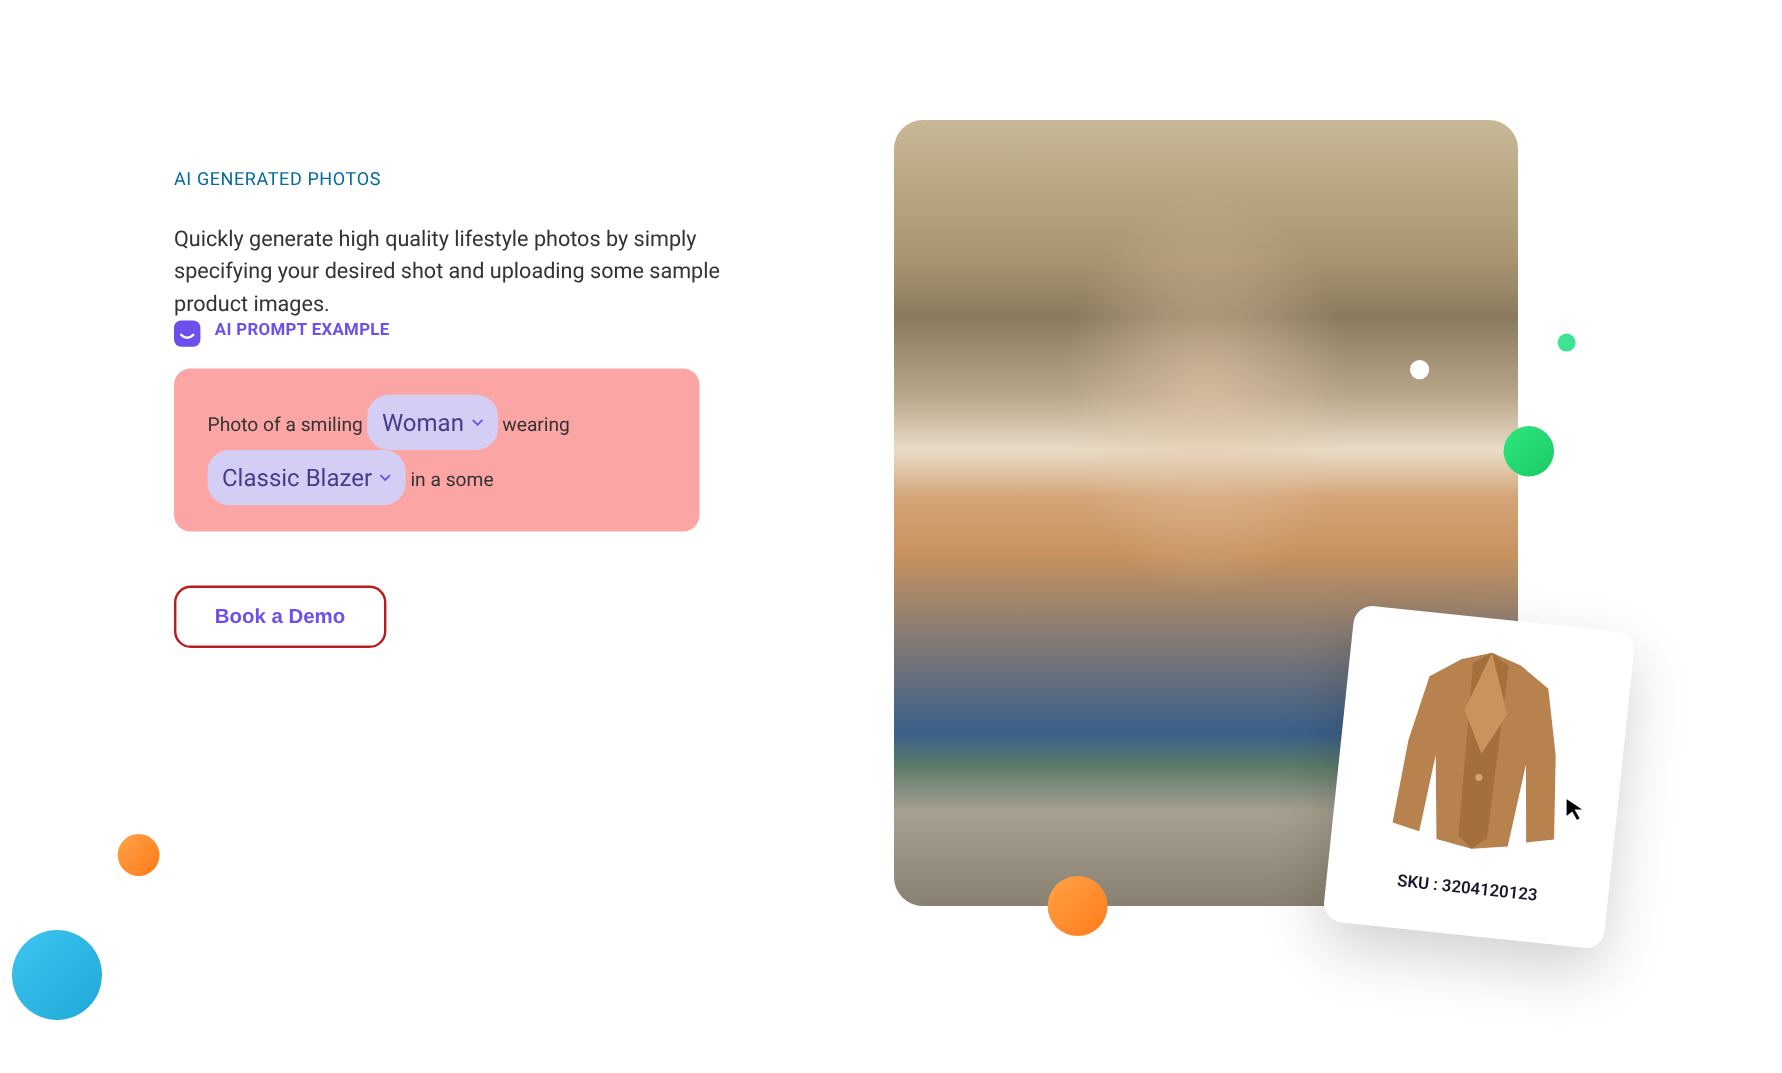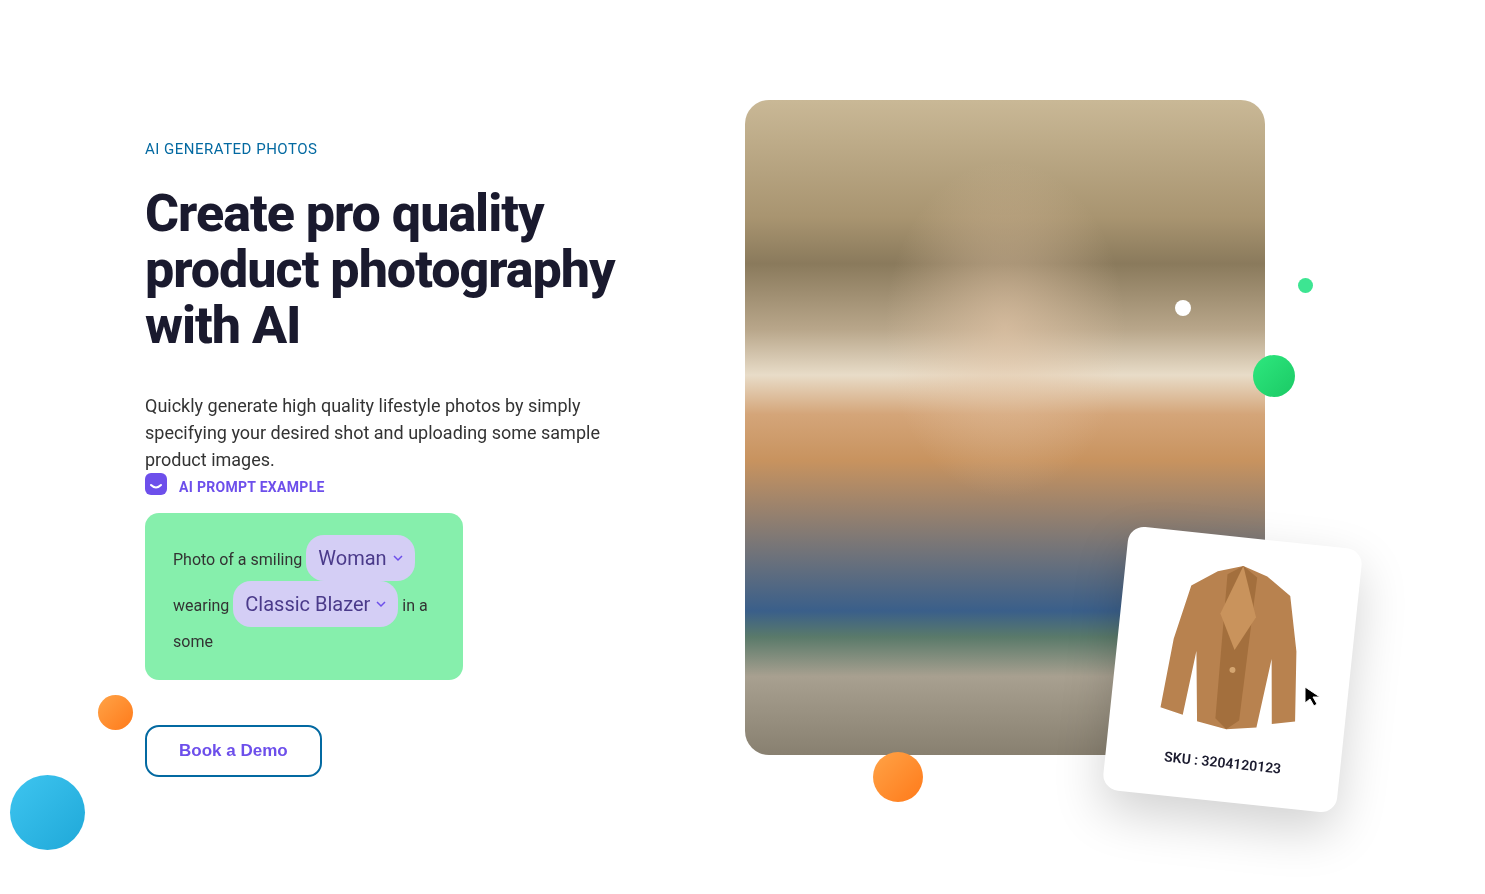--- a/index.html
+++ b/index.html
@@ -8,30 +8,30 @@
 .logo{display:flex;align-items:center;gap:12px}
 .logo-icon{width:40px;height:40px;background:#6D4FEB;border-radius:10px;display:flex;align-items:center;justify-content:center;position:relative}
 .logo-icon svg{width:24px;height:24px}
 .logo-text{font-size:26px;font-weight:700;color:#1a1a2e}
 .cta{background:#6D4FEB;color:#fff;border:none;padding:18px 42px;border-radius:14px;font-size:18px;font-weight:600;cursor:pointer}
 .main{display:flex;padding:40px 145px 0;gap:70px}
 .left{flex:0 0 530px;padding-top:40px}
 .eyebrow{color:#0369a1;font-size:15px;font-weight:400;letter-spacing:0.5px;margin-bottom:28px}
 .headline{font-size:52px;font-weight:800;color:#1a1a2e;line-height:1.08;margin-bottom:38px;letter-spacing:-1px}
 .desc{font-size:18px;color:#333;line-height:1.5;max-width:470px}
-.prompt-header{display:flex;align-items:flex-end;gap:12px;margin-bottom:18px}
+.prompt-header{display:flex;align-items:flex-start;gap:12px;margin-bottom:18px}
 .prompt-icon{width:22px;height:22px;background:#6D4FEB;border-radius:6px;display:flex;align-items:center;justify-content:center}
 .prompt-icon svg{width:14px;height:14px}
 .prompt-label{color:#6D4FEB;font-size:14px;font-weight:700;letter-spacing:0.3px}
-.prompt-box{background:#86efac;border-radius:14px;padding:22px 28px;width:318px;font-size:16px;color:#333;line-height:1.9}
+.prompt-box{background:#fca5a5;border-radius:14px;padding:22px 28px;width:438px;font-size:16px;color:#333;line-height:1.9}
 .chip{background:#D4CEF5;color:#4a3a8a;padding:4px 12px;border-radius:18px;display:inline-flex;align-items:center;gap:6px;font-size:20px;cursor:pointer}
 .chip svg{width:10px;height:10px}
 .actions{display:flex;gap:18px;margin-top:45px}
 .btn-primary{background:#6D4FEB;color:#fff;border:none;padding:16px 32px;border-radius:14px;font-size:17px;font-weight:600;cursor:pointer}
-.btn-outline{background:#fff;color:#6D4FEB;border:2px solid #0369a1;padding:14px 32px;border-radius:14px;font-size:17px;font-weight:600;cursor:pointer}
+.btn-outline{background:#fff;color:#6D4FEB;border:2px solid #b91c1c;padding:14px 32px;border-radius:14px;font-size:17px;font-weight:600;cursor:pointer}
 .right{flex:0 0 520px;position:relative}
 .hero{width:520px;height:655px;border-radius:24px;background:linear-gradient(180deg,#c9b896 0%,#a89470 18%,#8a7a5c 25%,#b8a68a 35%,#e8dcc8 42%,#d4a579 48%,#c8935f 55%,#3a5f8a 78%,#5a7a6a 82%,#a8a090 88%,#888070 100%);position:relative;overflow:hidden}
 .hero::before{content:"";position:absolute;inset:0;background:radial-gradient(ellipse 200px 280px at 50% 35%,rgba(230,200,170,0.6) 0%,transparent 60%)}
 .card{position:absolute;right:-85px;bottom:-25px;width:235px;height:265px;background:#fff;border-radius:16px;transform:rotate(6deg);box-shadow:0 20px 50px rgba(0,0,0,0.18);padding:18px}
 .blazer{width:100%;height:190px;position:relative}
 .blazer svg{width:100%;height:100%}
 .sku{font-size:14px;font-weight:600;color:#1a1a2e;margin-top:10px;text-align:center}
 .cursor{position:absolute;right:-60px;bottom:70px;width:22px;height:22px}
 .dot-o1{position:absolute;width:35px;height:35px;border-radius:50%;background:linear-gradient(135deg,#ffa347,#ff7a1a);left:98px;top:695px}
 .dot-b{position:absolute;width:75px;height:75px;border-radius:50%;background:linear-gradient(135deg,#3ec5f0,#1fa8d8);left:10px;top:775px}
@@ -42,21 +42,20 @@
 </style>
 </head>
 <body>
 
 <header class="header">
 </header>
 
 <main class="main">
   <section class="left">
     <div class="eyebrow">AI GENERATED PHOTOS</div>
-    <h1 class="headline">Create pro quality product photography with AI</h1>
     <p class="desc">Quickly generate high quality lifestyle photos by simply specifying your desired shot and uploading some sample product images.</p>
     <div class="prompt-header">
       <div class="prompt-icon">
         <svg viewBox="0 0 14 14">
             <path d="M2 8 Q7 13 12 8" stroke="#fff" stroke-width="2" stroke-linecap="round" fill="none"></path>
           </svg>
       </div>
       <span class="prompt-label">AI PROMPT EXAMPLE</span>
     </div>
     <div class="prompt-box">

